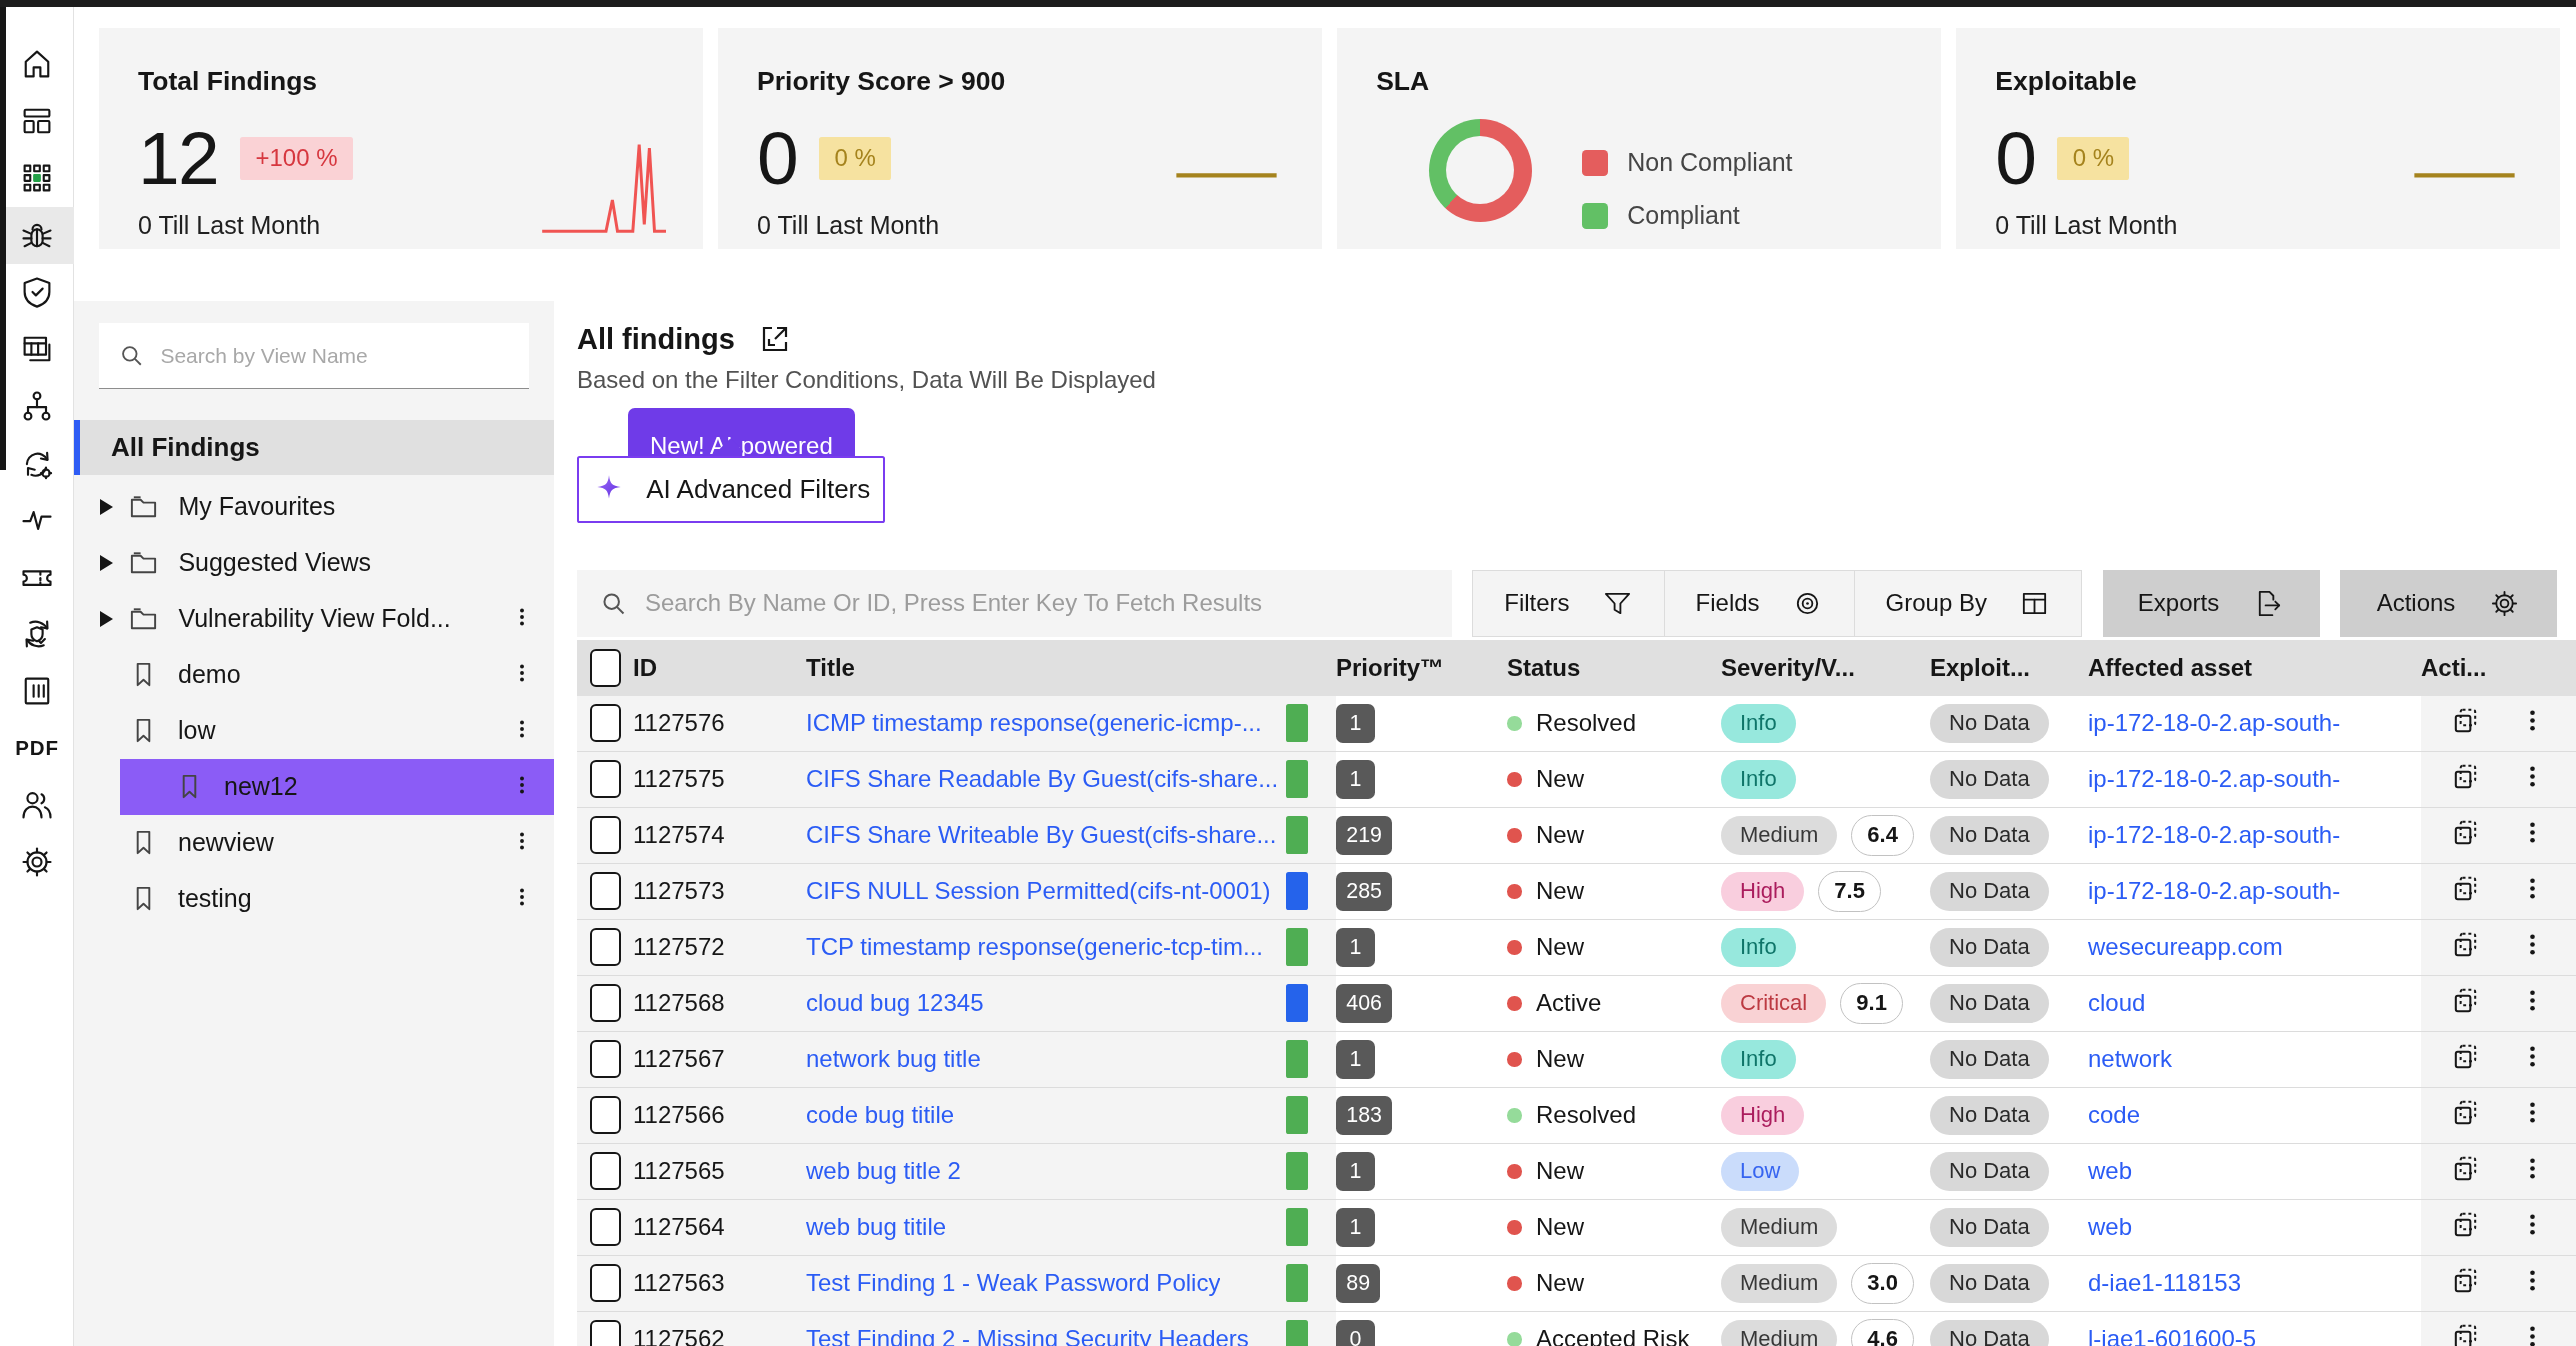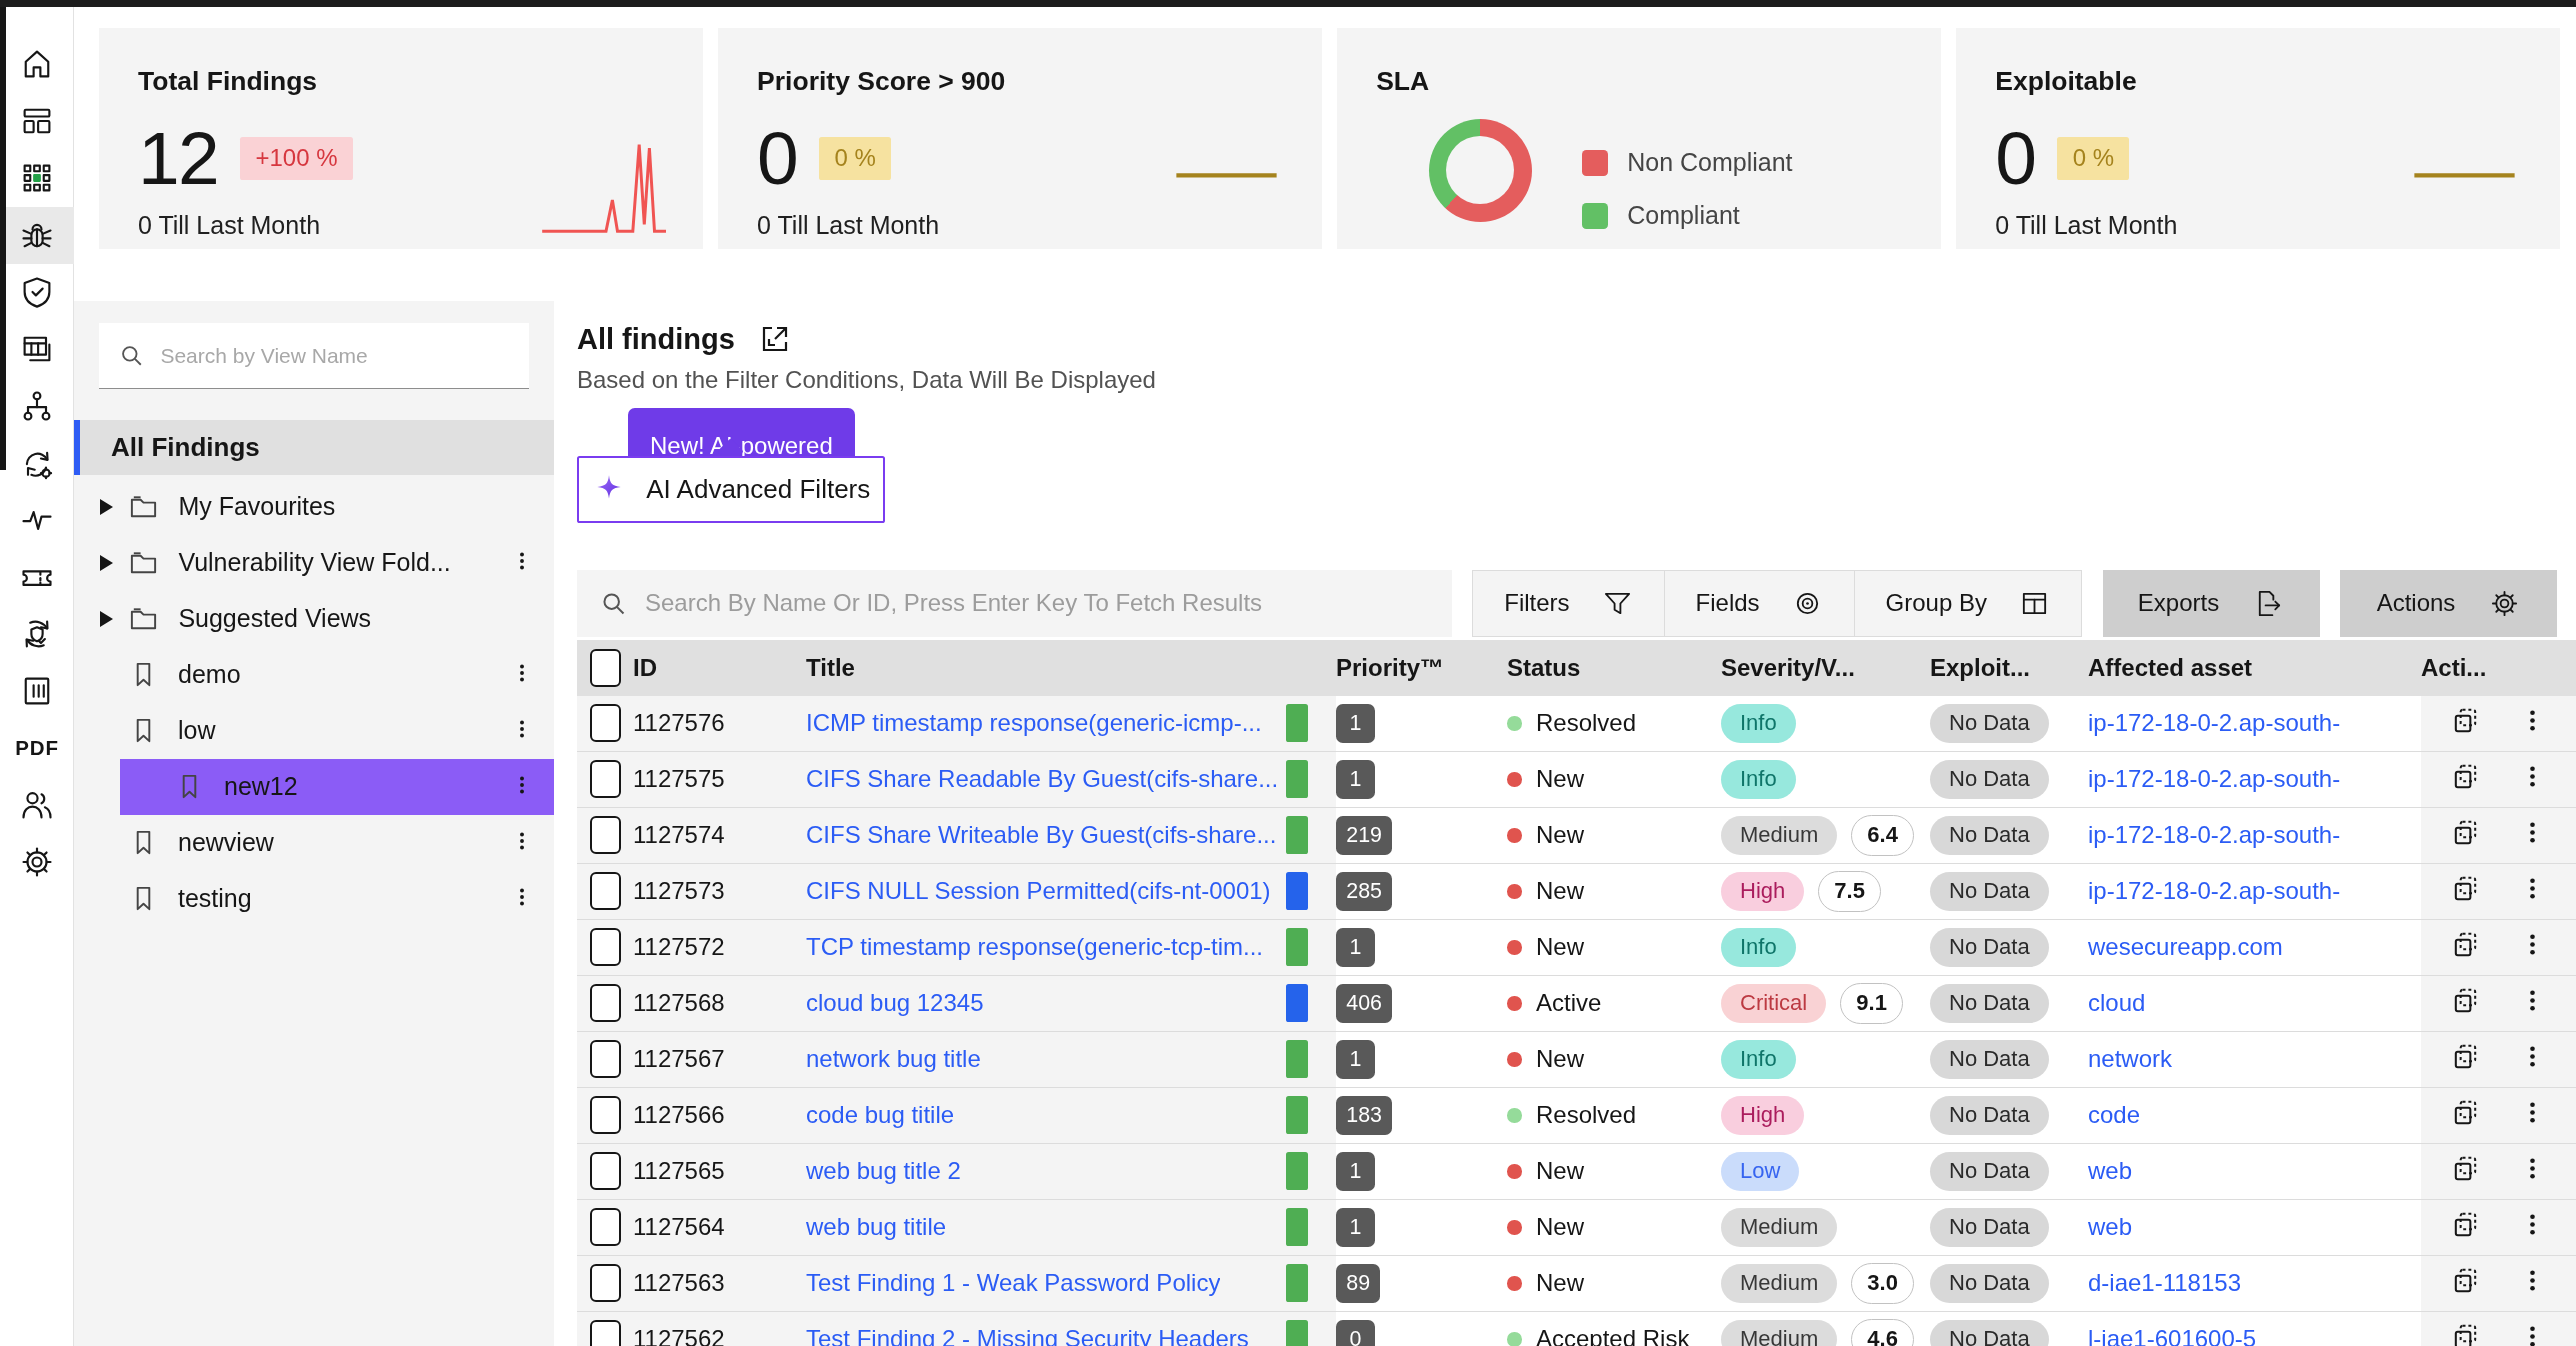--- a/index.html
+++ b/index.html
@@ -343,34 +343,34 @@
                 <line x1="6" y1="6.5" x2="13" y2="6.5"></line>
               </svg>
               <span class="tree-label">My Favourites</span>
             </div>
             <div class="tree-row">
               <span class="caret"></span>
               <svg viewBox="0 0 32 32">
                 <path d="M4 9 h9 l3 3 h12 v14 H4 Z"></path>
                 <line x1="6" y1="6.5" x2="13" y2="6.5"></line>
               </svg>
+              <span class="tree-label">Suggested Views</span>
+            </div>
+            <div class="tree-row">
+              <span class="caret"></span>
+              <svg viewBox="0 0 32 32">
+                <path d="M4 9 h9 l3 3 h12 v14 H4 Z"></path>
+                <line x1="6" y1="6.5" x2="13" y2="6.5"></line>
+              </svg>
               <span class="tree-label">Vulnerability View Fold...</span>
               <span class="kebab"><svg viewBox="0 0 32 32">
                   <circle cx="16" cy="8" r="2.4"></circle>
                   <circle cx="16" cy="16" r="2.4"></circle>
                   <circle cx="16" cy="24" r="2.4"></circle>
                 </svg></span>
-            </div>
-            <div class="tree-row">
-              <span class="caret"></span>
-              <svg viewBox="0 0 32 32">
-                <path d="M4 9 h9 l3 3 h12 v14 H4 Z"></path>
-                <line x1="6" y1="6.5" x2="13" y2="6.5"></line>
-              </svg>
-              <span class="tree-label">Suggested Views</span>
             </div>
             <div class="tree-row leaf">
               <svg viewBox="0 0 32 32">
                 <path d="M10 5 H22 V27 L16 21.5 L10 27 Z"></path>
               </svg>
               <span class="tree-label">demo</span>
               <span class="kebab"><svg viewBox="0 0 32 32">
                   <circle cx="16" cy="8" r="2.4"></circle>
                   <circle cx="16" cy="16" r="2.4"></circle>
                   <circle cx="16" cy="24" r="2.4"></circle>

